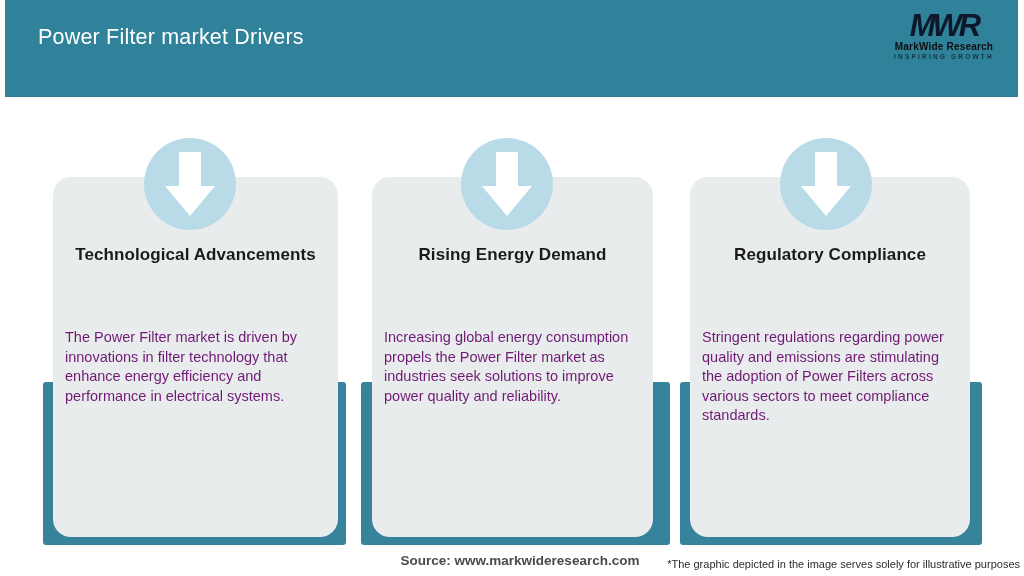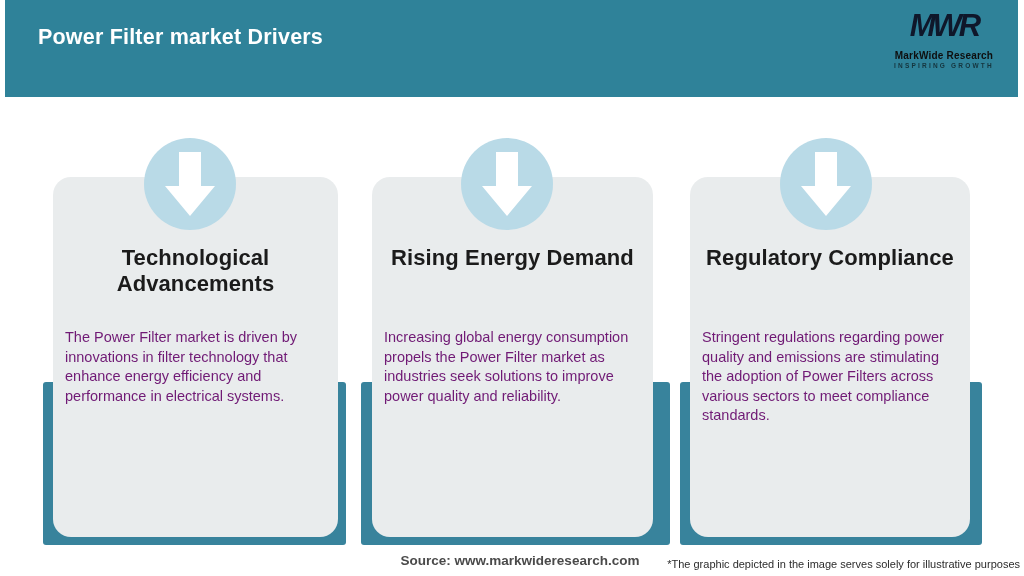--- a/index.html
+++ b/index.html
@@ -8,33 +8,33 @@
 
   .page { position: relative; width: 1024px; height: 576px; background: #ffffff; }
 
   
   .header {
     position: absolute; left: 5px; top: 0; width: 1013px; height: 97px;
     background: #2f8299;
   }
   .header-title {
     position: absolute; left: 33px; top: 25px;
-    color: #ffffff; font-size: 21.5px; font-weight: bold; letter-spacing: 0.2px;
+    color: #ffffff; font-size: 21.5px; font-weight: normal; letter-spacing: 0.2px;
   }
   .logo {
     position: absolute; right: 14px; top: 12px; width: 120px; text-align: center;
     color: #0d0d0d;
   }
   .logo-monogram {
     font-size: 31px; font-weight: 900; font-style: italic;
     letter-spacing: -3px; line-height: 28px; color: #0f172a;
   }
   .logo-name {
     font-size: 10px; font-weight: bold; letter-spacing: 0.2px; color: #0e0e0e;
-    margin-top: 10px;
+    margin-top: 1px;
   }
   .logo-tagline {
     font-size: 6.5px; font-weight: bold; letter-spacing: 2.2px; color: #15343d;
     margin-top: 1px;
   }
 
   
   .back-rect {
     position: absolute; top: 382px; height: 163px;
     background: #38839c; border-radius: 3px;
@@ -56,21 +56,21 @@
     background: #b9dae7; border-radius: 50%;
     display: flex; align-items: center; justify-content: center;
   }
   .circle.i1 { left: 144px; }
   .circle.i2 { left: 461px; }
   .circle.i3 { left: 780px; }
   .circle svg { display: block; margin-top: 2px; }
 
   .card-title {
     position: absolute; top: 68px; left: 0; width: 100%;
-    text-align: center; font-size: 22px; font-weight: bold; color: #1b1b1b;
+    text-align: center; font-size: 17px; font-weight: bold; color: #1b1b1b;
     letter-spacing: 0.1px;
   }
   .card-body {
     position: absolute; top: 151px; left: 12px; right: 9px;
     font-size: 14.5px; line-height: 19.5px; color: #701a75; text-align: left;
   }
 
   
   .source-line {
     position: absolute; left: 0; top: 553px; width: 1007px; text-align: center;

